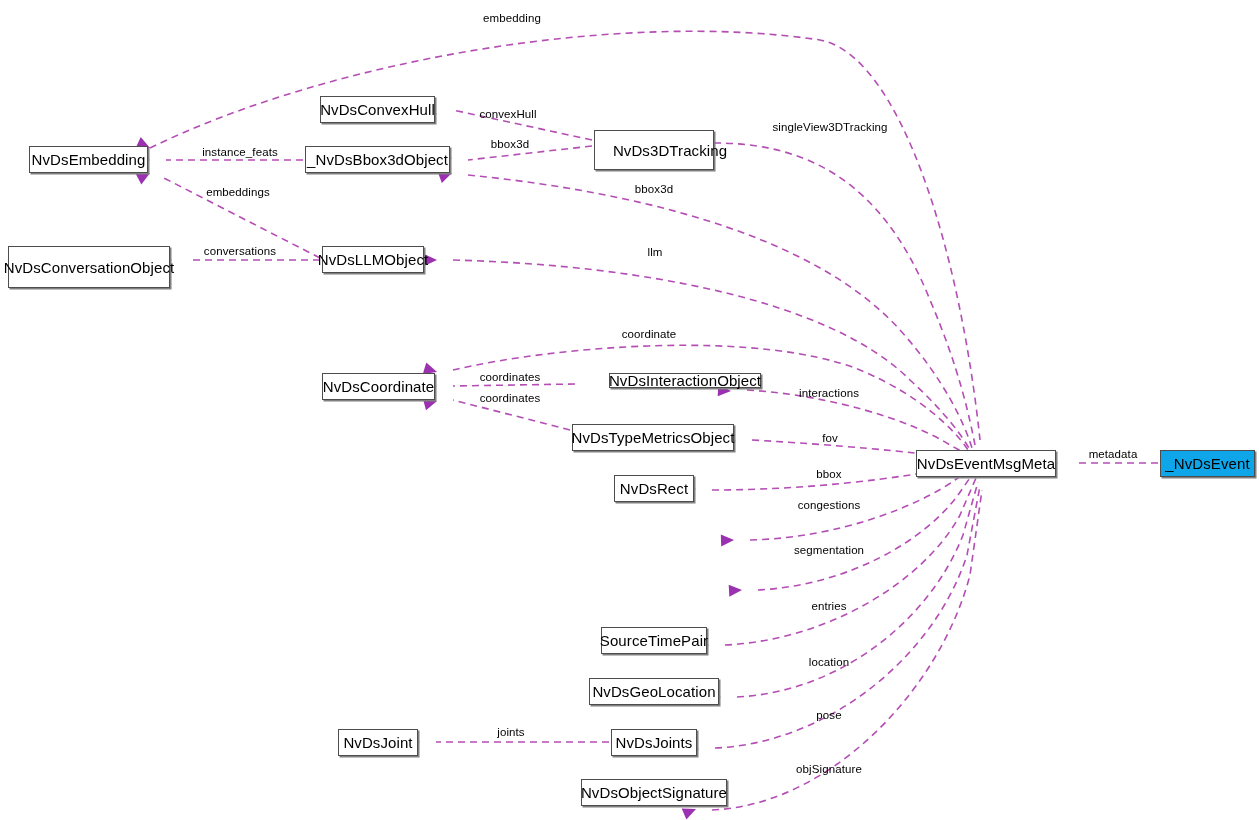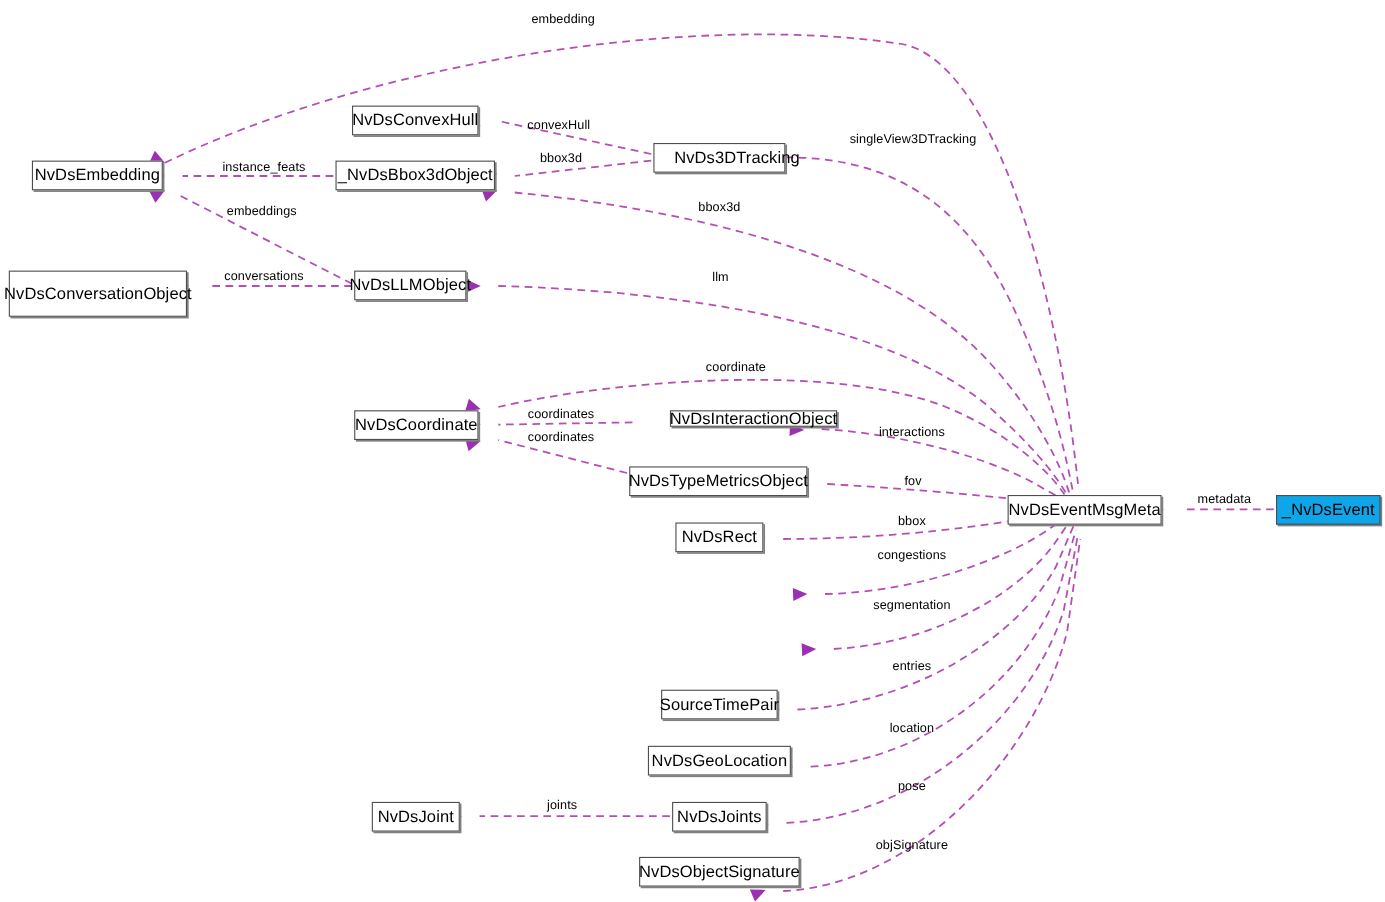--- a/index.html
+++ b/index.html
@@ -162,21 +162,21 @@
     </svg>
 <div class="edge-label" style="left: 512px; top: 19px;">embedding</div>
     <div class="edge-label" style="left: 240px; top: 153px;">instance_feats</div>
     <div class="edge-label" style="left: 238px; top: 193px;">embeddings</div>
     <div class="edge-label" style="left: 508px; top: 115px;">convexHull</div>
     <div class="edge-label" style="left: 510px; top: 145px;">bbox3d</div>
     <div class="edge-label" style="left: 830px; top: 128px;">singleView3DTracking</div>
     <div class="edge-label" style="left: 654px; top: 190px;">bbox3d</div>
     <div class="edge-label" style="left: 240px; top: 252px;">conversations</div>
     <div class="edge-label" style="left: 655px; top: 253px;">llm</div>
-    <div class="edge-label" style="left: 669px; top: 335px;">coordinate</div>
+    <div class="edge-label" style="left: 649px; top: 335px;">coordinate</div>
     <div class="edge-label" style="left: 510px; top: 378px;">coordinates</div>
     <div class="edge-label" style="left: 510px; top: 399px;">coordinates</div>
     <div class="edge-label" style="left: 829px; top: 394px;">interactions</div>
     <div class="edge-label" style="left: 830px; top: 439px;">fov</div>
     <div class="edge-label" style="left: 829px; top: 475px;">bbox</div>
     <div class="edge-label" style="left: 829px; top: 506px;">congestions</div>
     <div class="edge-label" style="left: 829px; top: 551px;">segmentation</div>
     <div class="edge-label" style="left: 829px; top: 607px;">entries</div>
     <div class="edge-label" style="left: 829px; top: 663px;">location</div>
     <div class="edge-label" style="left: 511px; top: 733px;">joints</div>
@@ -185,21 +185,21 @@
     <div class="edge-label" style="left: 1113px; top: 455px;">metadata</div>
     <div class="uml-node" style="left: 29px; top: 146px; width: 119px; height: 27px;">
       <span>NvDsEmbedding</span>
     </div>
     <div class="uml-node" style="left: 320px; top: 96px; width: 115px; height: 27px;">
       <span>NvDsConvexHull</span>
     </div>
     <div class="uml-node" style="left: 305px; top: 146px; width: 145px; height: 27px;">
       <span>_NvDsBbox3dObject</span>
     </div>
-    <div class="uml-node" style="left: 594px; top: 130px; width: 120px; height: 27px; padding-left: 32px;">
+    <div class="uml-node" style="left: 594px; top: 130px; width: 120px; height: 40px; padding-left: 32px;">
       <span>NvDs3DTracking</span>
     </div>
     <div class="uml-node" style="left: 8px; top: 246px; width: 162px; height: 42px; align-items: center;">
       <span>NvDsConversationObject</span>
     </div>
     <div class="uml-node" style="left: 322px; top: 246px; width: 102px; height: 27px;">
       <span>NvDsLLMObject</span>
     </div>
     <div class="uml-node" style="left: 322px; top: 373px; width: 113px; height: 27px;">
       <span>NvDsCoordinate</span>

